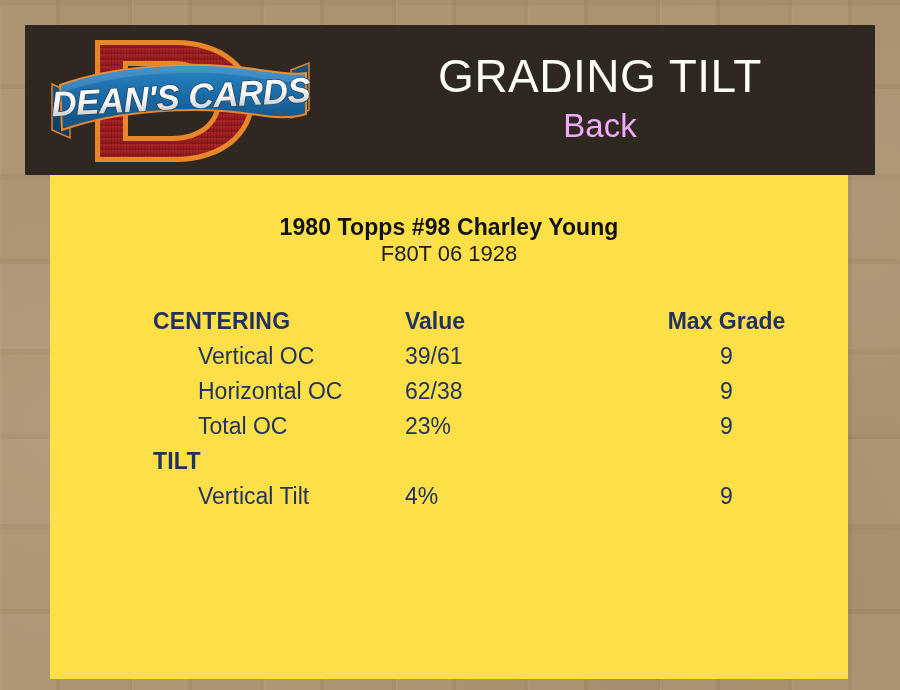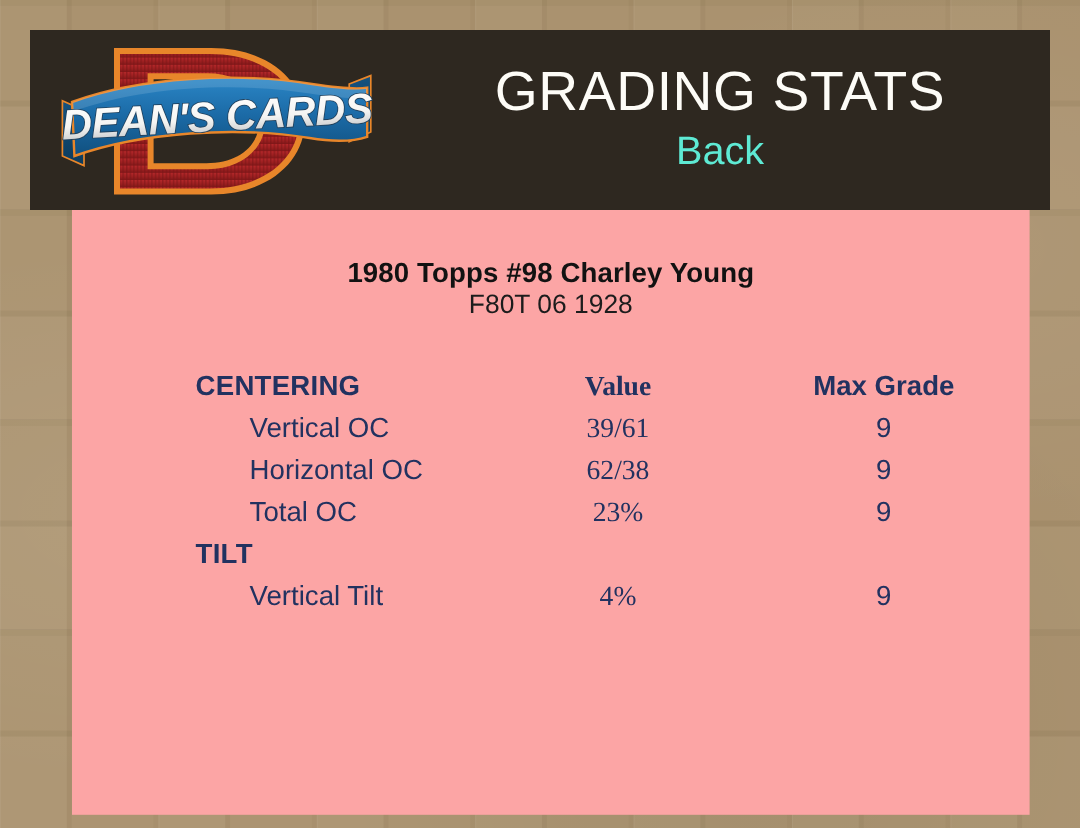--- a/index.html
+++ b/index.html
@@ -74,35 +74,35 @@
   }
   #grading-title {
     color: #fdfcf7;
     font-size: 46px;
     font-weight: 400;
     letter-spacing: 0.5px;
     line-height: 1.05;
     white-space: nowrap;
   }
   #grading-subtitle {
-    color: #5eead4;
+    color: #f0abfc;
     font-size: 33px;
     font-weight: 400;
     line-height: 1.35;
     margin-top: 4px;
   }
 
   
   #content-panel {
     position: absolute;
-    left: 60px;
+    left: 50px;
     top: 175px;
     width: 798px;
     height: 504px;
-    background: #fca5a5;
+    background: #fde047;
   }
 
   #card-title {
     text-align: center;
     color: #121212;
     font-size: 23px;
     font-weight: bold;
     margin-top: 39px;
     letter-spacing: 0.1px;
   }
@@ -120,21 +120,21 @@
     border-collapse: collapse;
     color: #223260;
     font-size: 23px;
   }
   #stats-table td {
     padding: 0;
     vertical-align: middle;
     height: 35px;
   }
   .col-label  { width: 355px; padding-left: 103px !important; box-sizing: border-box; margin-left: 32px; }
-  .col-value  { width: 200px; text-align: center; font-family: Liberation Serif, serif; }
+  .col-value  { width: 200px; text-align: left; }
   .col-grade  { width: 243px; text-align: center; }
 
   tr.section-row td { height: 34px; }
   .section-head {
     font-weight: bold;
     font-size: 23px;
     padding-left: 103px !important;
     letter-spacing: 0.2px;
   }
   .head-cell {
@@ -196,21 +196,21 @@
                  L258 84 C246 88 228 88 210 85 C150 75 70 80 14 100 Z" fill="url(#blueGrad)" stroke="#e8862a" stroke-width="2"></path>
         <path d="M12 55 C70 34 150 30 212 40 C232 43 248 45 258 43 L258 51
                  C246 53 230 51 210 48 C150 38 70 42 13 63 Z" fill="#ffffff" opacity="0.13"></path>
       </g>
 
       <text x="133" y="79" text-anchor="middle" font-family="Liberation Sans, sans-serif" font-size="35" font-weight="bold" font-style="italic" fill="url(#wordGrad)" stroke="#20405c" stroke-width="1.4" paint-order="stroke" letter-spacing="-0.5" transform="rotate(-3.2 133 72)">DEAN'S CARDS</text>
     </svg>
   </div>
 
   <div id="header-title-block">
-    <div id="grading-title">GRADING STATS</div>
+    <div id="grading-title">GRADING TILT</div>
     <div id="grading-subtitle">Back</div>
   </div>
 </div>
 
 <div id="content-panel">
 
   <div id="card-title">1980 Topps #98 Charley Young</div>
   <div id="card-subtitle">F80T 06 1928</div>
 
   <table id="stats-table">

